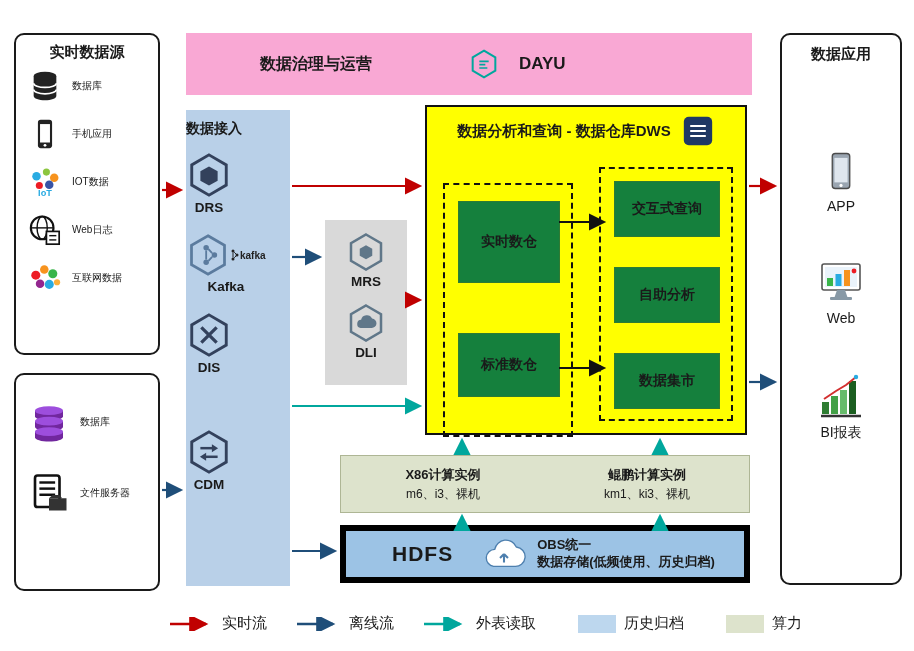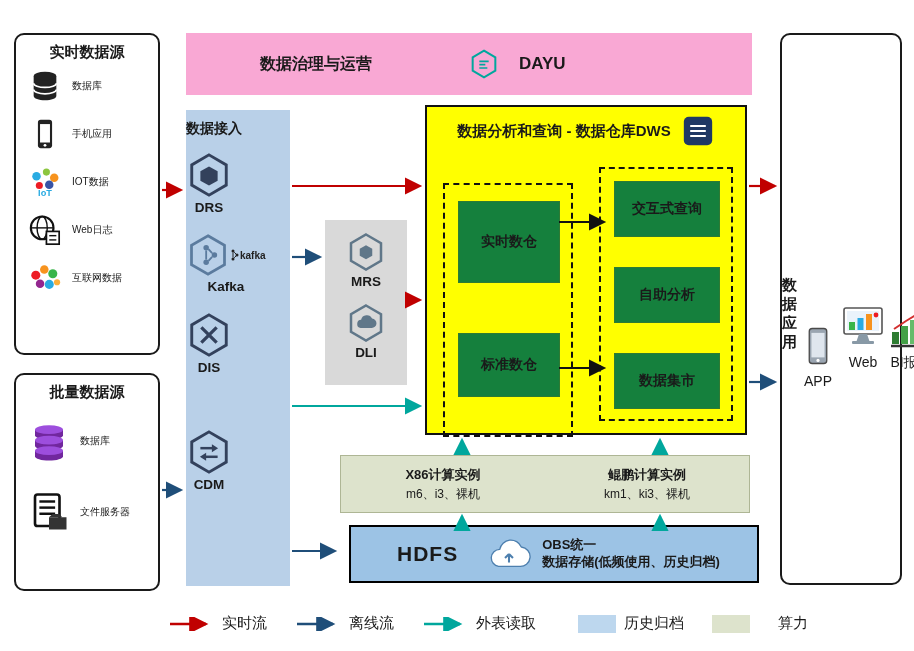--- a/index.html
+++ b/index.html
@@ -31,25 +31,25 @@
   .dws-title{font-weight:bold;font-size:15px;}
   .dash{position:absolute;border:2px dashed #111;box-sizing:border-box;}
   #dash-left{left:16px;top:76px;width:130px;height:254px;}
   #dash-right{left:172px;top:60px;width:134px;height:254px;}
   .gbox{position:absolute;background:#15803d;border:1px solid #2f7a33;display:flex;align-items:center;justify-content:center;font-weight:bold;font-size:14px;box-sizing:border-box;text-align:center;}
   
   #compute-box{left:340px;top:455px;width:410px;height:58px;background:#dde3cc;border:1px solid #aeb695;display:flex;}
   .comp-half{flex:1;display:flex;flex-direction:column;align-items:center;justify-content:center;}
   .comp-title{font-weight:bold;font-size:13px;}
   .comp-spec{font-size:12px;margin-top:2px;}
-  #storage-box{left:349px;top:525px;width:410px;height:58px;background:#9cc3e5;border:2px solid #000000;display:flex;align-items:center;}
+  #storage-box{left:340px;top:525px;width:410px;height:58px;background:#9cc3e5;border:6px solid #000000;display:flex;align-items:center;}
   .hdfs{font-weight:bold;font-size:21px;margin-left:46px;letter-spacing:1px;}
   .obs{margin-left:10px;font-weight:bold;font-size:13px;line-height:1.3;}
   
-  #applications{left:780px;top:33px;width:122px;height:552px;border:2px solid #1a1a1a;border-radius:10px;background:#fff;display:flex;flex-direction:row;align-items:center;padding-top:10px;}
+  #applications{left:780px;top:33px;width:122px;height:552px;border:2px solid #1a1a1a;border-radius:10px;background:#fff;display:flex;flex-direction:column;align-items:center;padding-top:10px;}
   .app-item{display:flex;flex-direction:column;align-items:center;}
   .app-label{font-size:14px;margin-top:6px;}
   .am1{margin-top:86px}.am2{margin-top:44px}.am3{margin-top:46px}
   
   #legend{left:168px;top:614px;display:flex;align-items:center;font-size:15px;}
   .leg{display:flex;align-items:center;margin-right:28px;}
   .leg .lbl{margin-left:8px;}
   .swatch{width:38px;height:18px;}
   .sw-archive{background:#bdd7ee;}
   .sw-compute{background:#dde3cc;}
@@ -108,21 +108,20 @@
         <circle cx="17.5" cy="9" r="3.2" fill="#39b54a"></circle>
           <circle cx="8.5" cy="16" r="3" fill="#93278f"></circle>
         <circle cx="15" cy="16.5" r="3.2" fill="#29abe2"></circle>
           <circle cx="20.5" cy="15" r="2.2" fill="#fbb03b"></circle>
       </svg>
       <span class="lbl">互联网数据</span>
     </div>
   </div>
 
   <div class="abs frame" style="left:14px;top:373px;width:146px;height:218px;">
-    <div class="box-title">批量数据源</div>
     <div class="src-row" style="padding-top:18px;">
       <svg class="icon" width="42" height="42" viewBox="0 0 24 24">
         <path d="M4 5.5v3.2c0 1.38 3.58 2.5 8 2.5s8-1.12 8-2.5V5.5" fill="#71279e"></path>
         <ellipse cx="12" cy="5.5" rx="8" ry="2.5" fill="#9d4edd"></ellipse>
         <path d="M4 11.5v3.2c0 1.38 3.58 2.5 8 2.5s8-1.12 8-2.5v-3.2" fill="#71279e"></path>
         <ellipse cx="12" cy="11.5" rx="8" ry="2.5" fill="#9d4edd"></ellipse>
         <path d="M4 17.5v3.2c0 1.38 3.58 2.5 8 2.5s8-1.12 8-2.5v-3.2" fill="#71279e"></path>
         <ellipse cx="12" cy="17.5" rx="8" ry="2.5" fill="#9d4edd"></ellipse>
       </svg>
       <span class="lbl">数据库</span>
@@ -359,19 +358,19 @@
             </marker>
           </defs>
         <line x1="2" y1="7" x2="38" y2="7" stroke="#00a79d" stroke-width="2.4" marker-end="url(#lm-t)"></line>
       </svg>
       <span class="lbl">外表读取</span>
     </div>
     <div class="leg" style="margin-left:14px;">
       <span class="swatch sw-archive"></span>
       <span class="lbl">历史归档</span>
     </div>
-    <div class="leg" style="margin-right:0;gap:20px;">
+    <div class="leg" style="margin-left:14px;margin-right:0;">
       <span class="swatch sw-compute"></span>
       <span class="lbl">算力</span>
     </div>
   </div>
 
 </div>
 
 </body></html>

